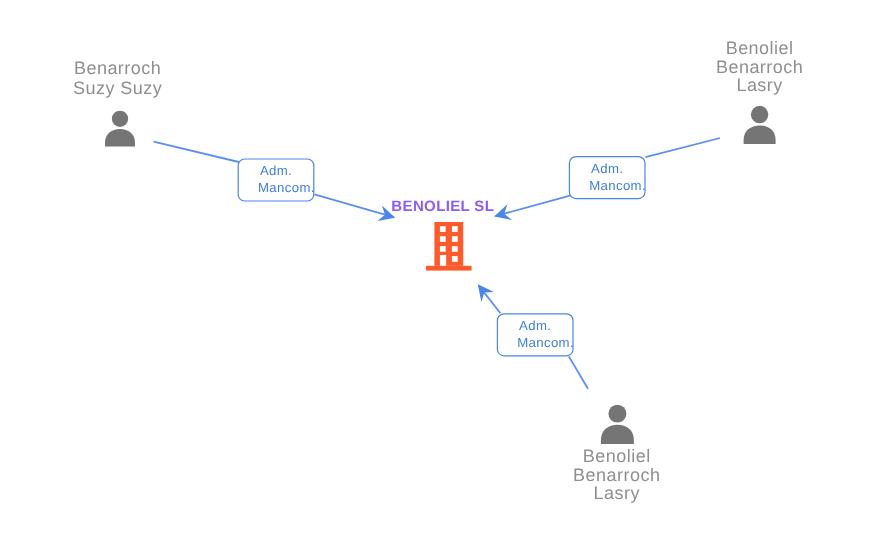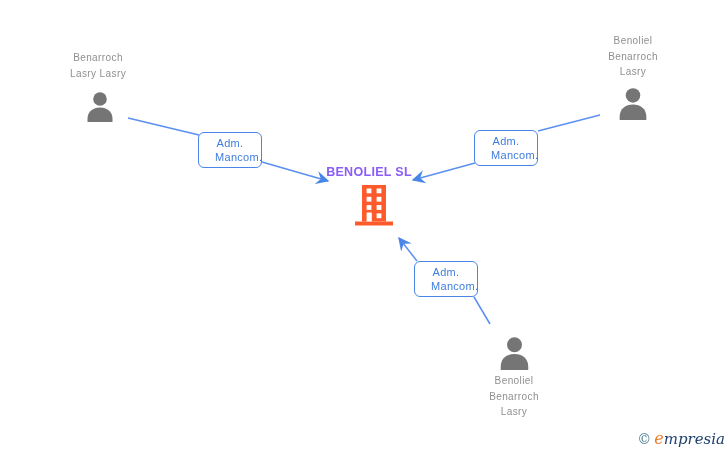--- a/index.html
+++ b/index.html
@@ -12,21 +12,21 @@
   .rel-box{
     position:absolute;width:64px;background:#ffffff;
     border:1.5px solid #4a86e8;border-radius:6px;
     color:#3f7de0;font-size:11px;line-height:14px;letter-spacing:.3px;
     text-align:center;padding:3px 16px;box-sizing:border-box;width:64px;
   }
   .rel-box span{display:block;}
   .person-icon{position:absolute;fill:#757575;}
   .name{
     position:absolute;transform:translateX(-50%);text-align:center;
-    color:#8f8f8f;font-size:10px;line-height:15.5px;letter-spacing:.4px;white-space:nowrap;
+    color:#8f8f8f;font-size:15px;line-height:15.5px;letter-spacing:.4px;white-space:nowrap;
   }
   .name span{display:block;}
   .company-label{
     position:absolute;left:369px;top:165px;transform:translateX(-50%);
     font-weight:bold;font-size:12.5px;color:#8b5cf6;letter-spacing:.3px;white-space:nowrap;
   }
   .building-icon{position:absolute;left:353px;top:184px;}
   .watermark{
     position:absolute;right:3px;bottom:2px;
     font-family:"DejaVu Serif", serif;font-size:15px;line-height:18px;
@@ -49,21 +49,21 @@
     <line class="edge" x1="128" y1="118" x2="199" y2="135"></line>
     <line class="edge" x1="262" y1="162" x2="328" y2="181" marker-end="url(#arrow)"></line>
     <line class="edge" x1="600" y1="115" x2="538" y2="131"></line>
     <line class="edge" x1="475" y1="163" x2="413" y2="180" marker-end="url(#arrow)"></line>
     <line class="edge" x1="474" y1="297" x2="490" y2="324"></line>
     <line class="edge" x1="417" y1="261" x2="399" y2="238" marker-end="url(#arrow)"></line>
   </svg>
 
   <div class="name" style="left:98px;top:50px;">
     <span>Benarroch</span>
-    <span>Lasry Lasry</span>
+    <span>Suzy Suzy</span>
   </div>
   <svg class="person-icon" style="left:86px;top:91px;" width="28" height="32" viewBox="0 0 28 30">
     <circle cx="14" cy="7" r="6.8"></circle>
     <path d="M1.5,30 L1.5,27 C1.5,19.5 7,15.5 14,15.5 C21,15.5 26.5,19.5 26.5,27 L26.5,30 Z"></path>
   </svg>
 
   <div class="name" style="left:633px;top:33px;">
     <span>Benoliel</span>
     <span>Benarroch</span>
     <span>Lasry</span>
@@ -107,17 +107,14 @@
   </div>
   <div class="rel-box" style="left:474px;top:130px;">
     <span>Adm.</span>
     <span>Mancom.</span>
   </div>
   <div class="rel-box" style="left:414px;top:261px;">
     <span>Adm.</span>
     <span>Mancom.</span>
   </div>
 
-  <div class="watermark">
-    <span class="wm-copy">©</span><span class="wm-e">e</span><span class="wm-rest">mpresia</span>
-  </div>
 
 </div>
 
 </body></html>

